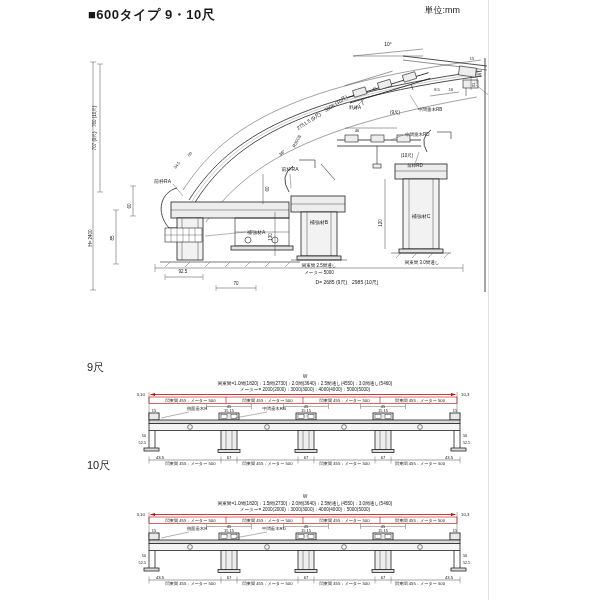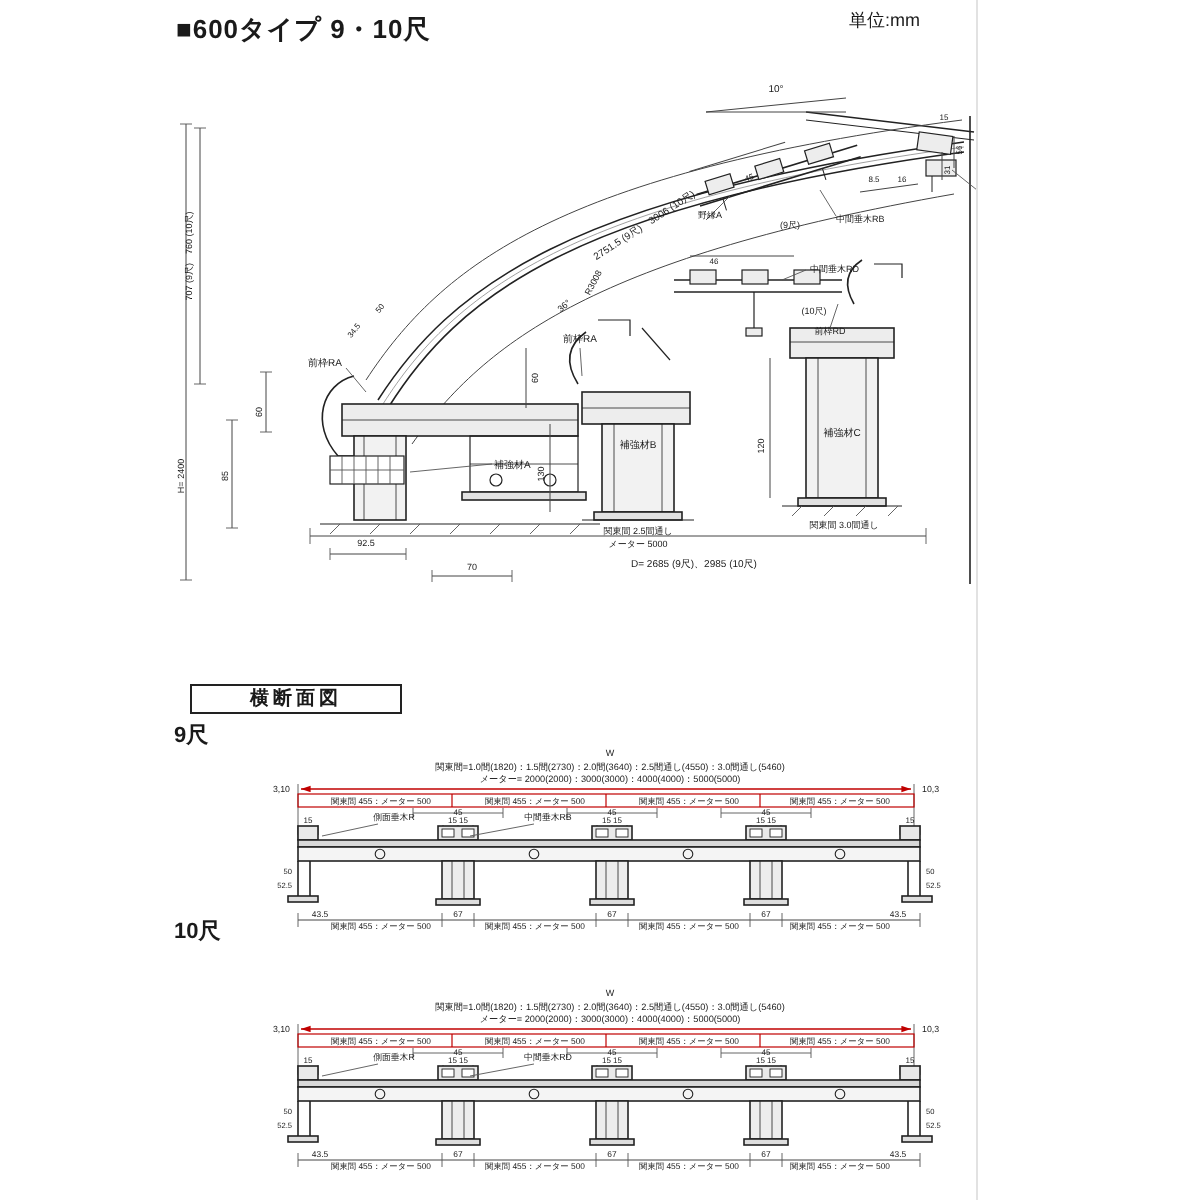--- a/index.html
+++ b/index.html
@@ -5,21 +5,21 @@
   html,body{margin:0;padding:0;background:#fff;}
   .canvas{position:relative;width:488px;height:600px;background:#ffffff;overflow:hidden;
           font-family:"Liberation Sans",sans-serif;color:#1a1a1a;outline:1px solid #e2e2e2;}
   .title{position:absolute;left:88px;top:6px;font-size:13px;font-weight:bold;letter-spacing:.5px;}
   .unit{position:absolute;right:28px;top:4px;font-size:9px;text-align:center;}
   .secbox{position:absolute;border:1.5px solid #222;width:104px;height:13px;
           display:flex;align-items:center;justify-content:center;
           font-size:9.5px;font-weight:bold;letter-spacing:2px;}
   .secbox.l{left:100px;top:42px;}
   .secbox.c{left:95px;top:342px;}
-  .shaku{position:absolute;font-size:11px;font-weight:bold;}
+  .shaku{position:absolute;font-size:11px;font-weight:normal;}
   .shaku.s9{left:87px;top:360px;}
   .shaku.s10{left:87px;top:458px;}
   svg{position:absolute;}
   svg text{font-family:"Liberation Sans",sans-serif;}
   .art{stroke:#222;fill:none;stroke-width:.8;}
   .thin{stroke:#555;stroke-width:.45;}
   .diml{stroke:#444;stroke-width:.5;}
 </style>
 </head>
 <body>
@@ -167,21 +167,20 @@
         <text x="322" y="117" font-size="4.5" text-anchor="middle" fill="#1a1a1a">(10尺)</text>
         <text x="330" y="127" font-size="4.5" text-anchor="middle" fill="#1a1a1a">前枠RD</text>
         <text x="352" y="51" font-size="4" text-anchor="middle" fill="#1a1a1a">8.5</text>
         <text x="366" y="51" font-size="4" text-anchor="middle" fill="#1a1a1a">16</text>
         <text x="407" y="60" font-size="4.5" text-anchor="start" fill="#1a1a1a">垂木掛けB</text>
         <text x="396" y="35" font-size="4" text-anchor="middle" transform="rotate(-90 396 35)" fill="#1a1a1a">56</text>
         <text x="390" y="45" font-size="4" text-anchor="middle" transform="rotate(-90 390 45)" fill="#1a1a1a">31</text>
       </g>
   </svg>
 
-  <div class="secbox c">横断面図</div>
   <div class="shaku s9">9尺</div>
 
   <svg style="left:85px;top:370px;" width="480" height="102" viewBox="0 0 480 102">
     <defs>
       <marker id="ra" markerWidth="7" markerHeight="5" refX="6" refY="2" orient="auto-start-reverse">
         <path d="M0,0 L6,2 L0,4 z" fill="#c00000"></path>
       </marker>
       <g id="crossgeo">
         <line class="thin" x1="64" y1="22" x2="64" y2="50"></line>
         <line class="thin" x1="372" y1="22" x2="372" y2="50"></line>

